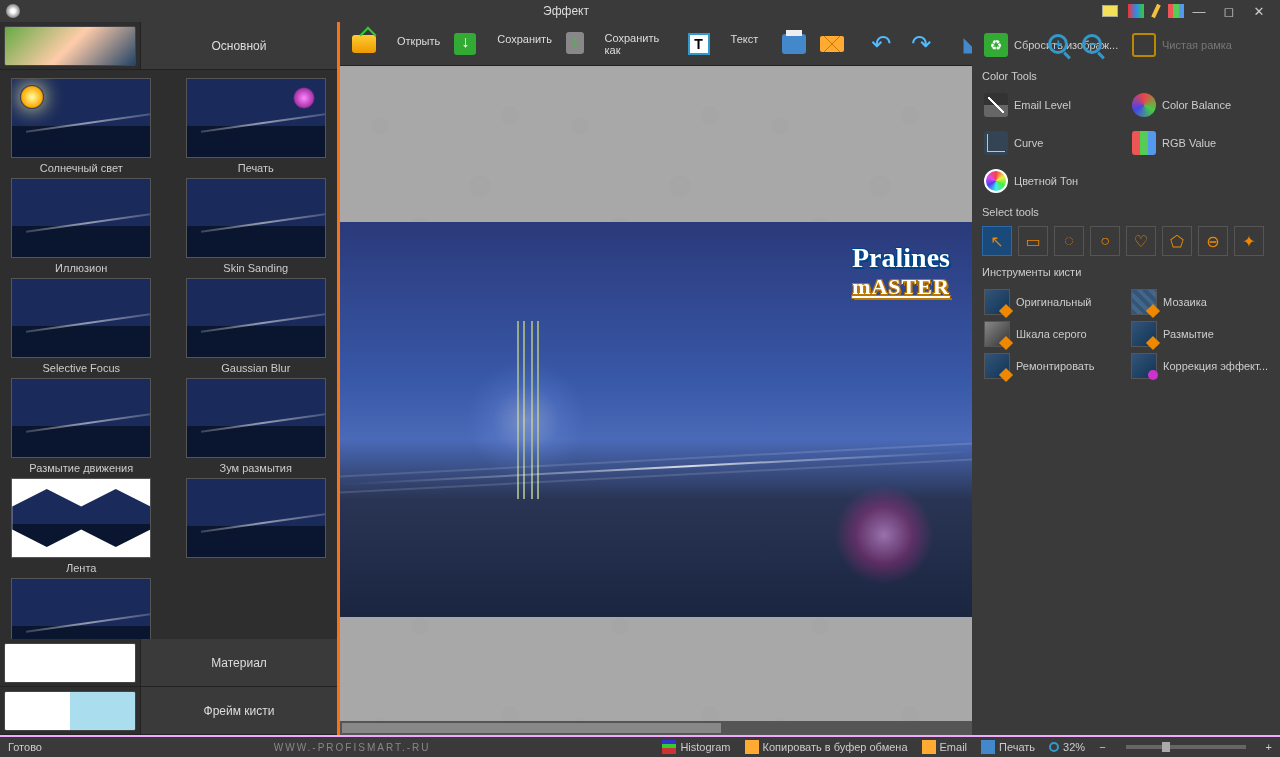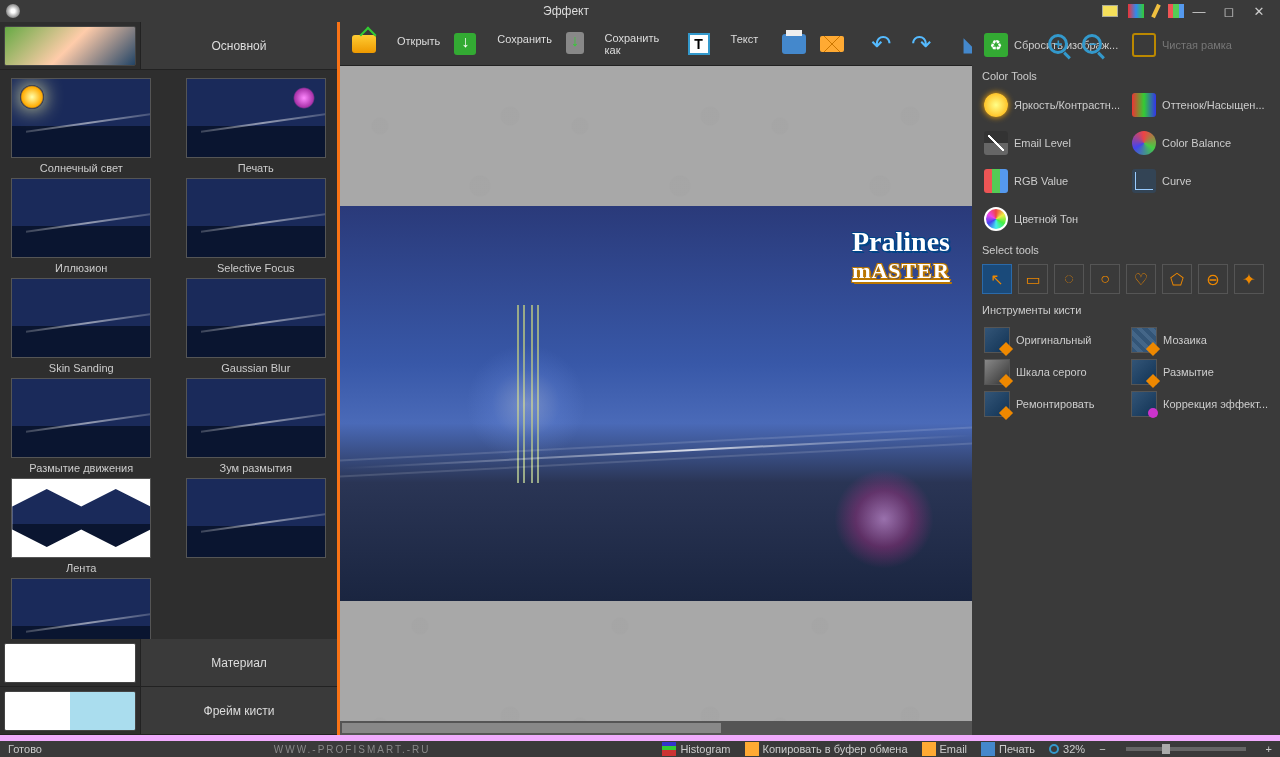--- a/index.html
+++ b/index.html
@@ -64,21 +64,21 @@
 .ico.flipv { color:#48c; font-size:20px; }
 .ico.zin, .ico.zout { width:20px; height:20px; border:3px solid #39c; border-radius:50%; position:relative; }
 .ico.zin::after { content:"+"; color:#39c; position:absolute; inset:0; text-align:center; line-height:14px; font-weight:bold; font-size:14px; }
 .ico.zout::after { content:"−"; color:#39c; position:absolute; inset:0; text-align:center; line-height:14px; font-weight:bold; font-size:14px; }
 .ico.zin::before, .ico.zout::before { content:""; position:absolute; bottom:-6px; right:-6px; width:8px; height:3px; background:#39c; transform:rotate(45deg); }
 
 
 .canvas-wrap { flex: 1; background: #aaa; position: relative; overflow: hidden; }
 .canvas-bg { position:absolute; inset:0; background:#a8a8a8; }
 .canvas-bg::before { content:""; position:absolute; inset:0; background-image: radial-gradient(circle at 20% 30%, #9994 8px, transparent 9px), radial-gradient(circle at 70% 60%, #9994 10px, transparent 11px), radial-gradient(circle at 40% 80%, #9994 8px, transparent 9px), radial-gradient(circle at 85% 25%, #9994 9px, transparent 10px); background-size: 200px 200px; opacity:.5; }
-.image-area { position: absolute; left: 0; right: 0; top: 140px; height: 395px; background: linear-gradient(180deg,#2a3a7a 0%,#3858a8 40%,#4a6ab8 55%,#2a3555 70%,#1a2540 100%); overflow:hidden; }
+.image-area { position: absolute; left: 0; right: 0; top: 156px; height: 395px; background: linear-gradient(180deg,#2a3a7a 0%,#3858a8 40%,#4a6ab8 55%,#2a3555 70%,#1a2540 100%); overflow:hidden; }
 .image-area::after { content:""; position:absolute; left:0; right:0; top:62%; height:2px; background:linear-gradient(90deg,transparent,#fff6 40%,#fffc 55%,#fff6 70%,transparent); transform: skewY(-3deg); box-shadow: 0 -8px 0 #fff2, 0 8px 0 #fff2; }
 .bridge-tower { position:absolute; bottom:30%; width:22px; height:45%; background:linear-gradient(90deg,#9a8 2px,transparent 2px 6px,#9a8 6px 8px,transparent 8px 14px,#9a8 14px 16px,transparent 16px 20px,#9a8 20px); }
 .bridge-tower.t1 { left:28%; }
 .lensflare { position:absolute; left:20%; top:35%; width:120px; height:120px; background:radial-gradient(circle,#fff4,#8af2 40%,transparent 70%); border-radius:50%; }
 .lensflare2 { position:absolute; right:6%; bottom:8%; width:100px; height:100px; background:radial-gradient(circle,#faf8,#f3a4 40%,transparent 70%); border-radius:50%; }
 .wm { position:absolute; right:22px; top:20px; text-align:center; }
 .wm .w1 { font-family: Georgia, serif; font-size:28px; font-weight:bold; color:#fff; text-shadow:2px 2px 0 #048,-1px -1px 0 #048,1px -1px 0 #048,-1px 1px 0 #048; }
 .wm .w2 { font-family: Georgia, serif; font-size:22px; font-weight:bold; color:#fff; text-shadow:2px 2px 0 #b70,-1px -1px 0 #b70,1px -1px 0 #b70,-1px 1px 0 #b70; letter-spacing:1px;text-decoration:underline; }
 .hscroll { position:absolute; bottom:0; left:0; right:0; height:14px; background:#555; }
 .hscroll::after { content:""; position:absolute; left:2px; top:2px; bottom:2px; width:60%; background:#888; }
@@ -108,21 +108,21 @@
 .stool.active { background:#1a4a7a; border-color:#2a6aaa; }
 .brush-grid { display:grid; grid-template-columns:1fr 1fr; gap:0 10px; }
 .brush-grid .rbtn { width:auto; }
 .brico { width:26px; height:26px; background:linear-gradient(135deg,#357,#135); border:1px solid #555; flex-shrink:0; position:relative; }
 .brico::after { content:""; position:absolute; right:-2px; bottom:-2px; width:10px; height:10px; background:#e80; transform:rotate(45deg); }
 .brico.mos { background: repeating-linear-gradient(45deg,#357 0 4px,#468 4px 8px); }
 .brico.gray { background:linear-gradient(135deg,#888,#333); }
 .brico.fx::after { background:#c3c; border-radius:50%; }
 
 
-.status { height: 22px; background: #3a3a3a; border-top: 6px solid #f0abfc; display: flex; align-items: center; padding: 0 8px; gap: 14px; font-size: 11px; color: #ccc; }
+.status { height: 22px; background: #3a3a3a; border-top: 2px solid #f0abfc; display: flex; align-items: center; padding: 0 8px; gap: 14px; font-size: 11px; color: #ccc; }
 .status .st-left { flex: 0 0 auto; }
 .status .st-center { flex:1; text-align:center; color:#888; letter-spacing:2px; font-size:10px; }
 .status .sbtn { display:flex; align-items:center; gap:4px; cursor:pointer; }
 .status .sico { width:14px; height:14px; display:inline-block; }
 .zoom-slider { width:120px; height:4px; background:#666; position:relative; margin:0 6px; }
 .zoom-slider::after { content:""; position:absolute; left:30%; top:-3px; width:8px; height:10px; background:#aaa; }
 </style>
 </head>
 <body>
 
@@ -154,27 +154,27 @@
           <div class="flabel">Солнечный свет</div>
         </div>
       <div class="filter-item flare">
           <div class="fthumb"></div>
           <div class="flabel">Печать</div>
         </div>
       <div class="filter-item blur">
           <div class="fthumb"></div>
           <div class="flabel">Иллюзион</div>
         </div>
+      <div class="filter-item">
+          <div class="fthumb"></div>
+          <div class="flabel">Skin Sanding</div>
+        </div>
       <div class="filter-item blur">
           <div class="fthumb"></div>
           <div class="flabel">Selective Focus</div>
-        </div>
-      <div class="filter-item">
-          <div class="fthumb"></div>
-          <div class="flabel">Skin Sanding</div>
         </div>
       <div class="filter-item blur">
           <div class="fthumb"></div>
           <div class="flabel">Gaussian Blur</div>
         </div>
       <div class="filter-item blur">
           <div class="fthumb"></div>
           <div class="flabel">Размытие движения</div>
         </div>
       <div class="filter-item blur">
@@ -273,46 +273,36 @@
           <span class="rlbl">Сбросить изображ...</span>
         </div>
       <div class="rbtn dim">
           <div class="rico frame"></div>
           <span class="rlbl">Чистая рамка</span>
         </div>
     </div>
     <div class="section-title">Color Tools</div>
     <div class="rrow">
       <div class="rbtn">
-          <div class="rico sun"></div>
-          <span class="rlbl">Яркость/Контрастн...</span>
-        </div>
-      <div class="rbtn">
-          <div class="rico hue"></div>
-          <span class="rlbl">Оттенок/Насыщен...</span>
-        </div>
-    </div>
-    <div class="rrow">
-      <div class="rbtn">
           <div class="rico lvl"></div>
           <span class="rlbl">Email Level</span>
         </div>
       <div class="rbtn">
           <div class="rico bal"></div>
           <span class="rlbl">Color Balance</span>
         </div>
     </div>
     <div class="rrow">
       <div class="rbtn">
+          <div class="rico curve"></div>
+          <span class="rlbl">Curve</span>
+        </div>
+      <div class="rbtn">
           <div class="rico rgb"></div>
           <span class="rlbl">RGB Value</span>
-        </div>
-      <div class="rbtn">
-          <div class="rico curve"></div>
-          <span class="rlbl">Curve</span>
         </div>
     </div>
     <div class="rrow">
       <div class="rbtn full">
           <div class="rico tone"></div>
           <span class="rlbl">Цветной Тон</span>
         </div>
     </div>
 
     <div class="section-title">Select tools</div>

